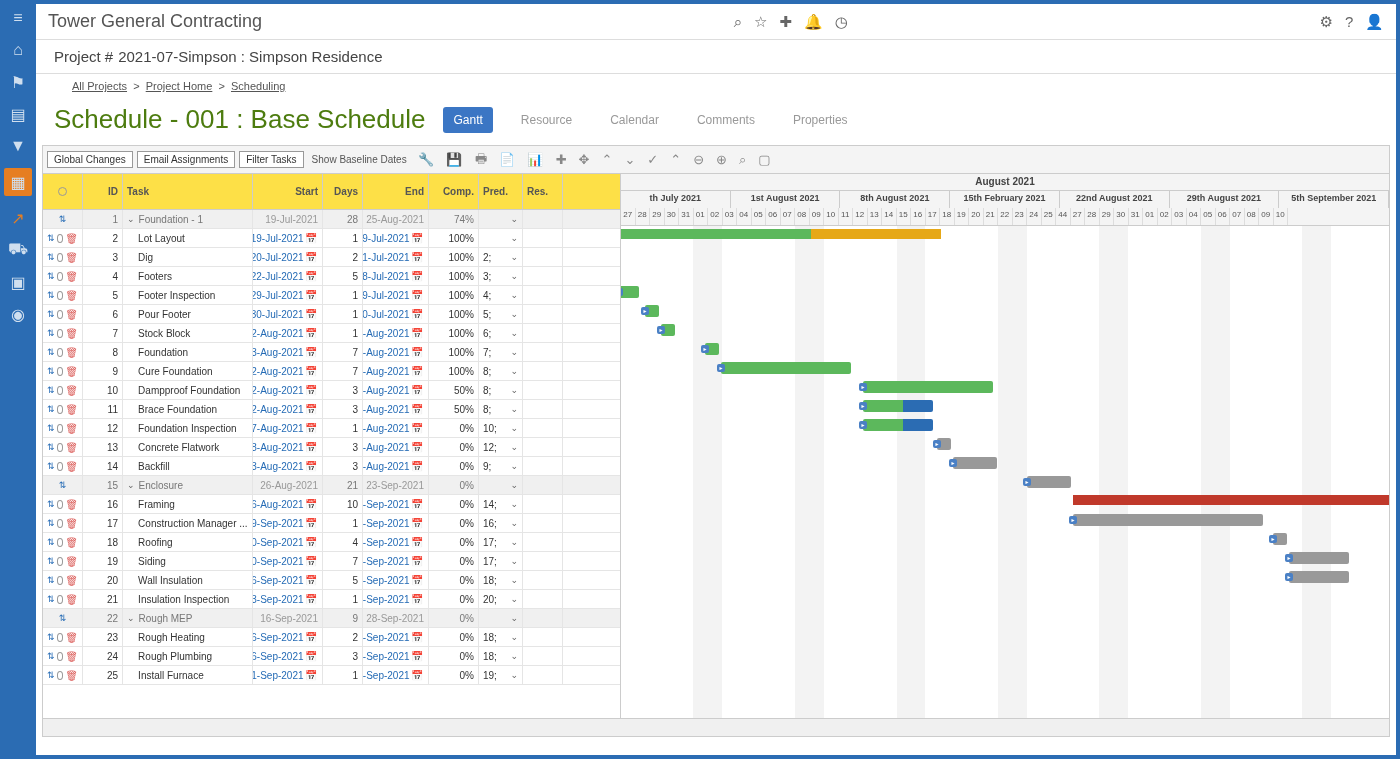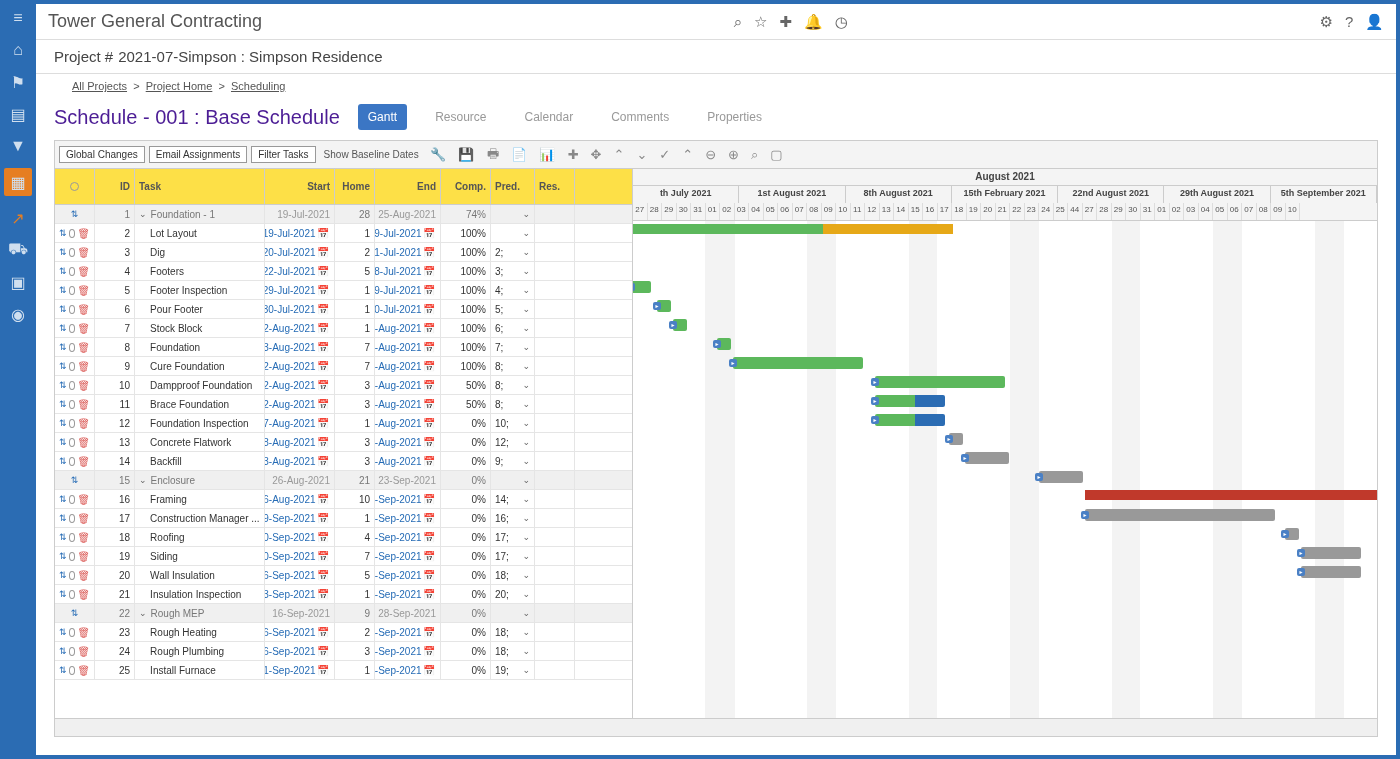--- a/index.html
+++ b/index.html
@@ -12,27 +12,27 @@
 .topbar{height:36px;display:flex;align-items:center;padding:0 12px;border-bottom:1px solid #ddd}
 .brand{font-size:18px;color:#555;font-weight:400}
 .top-center{margin-left:auto;margin-right:auto;display:flex;gap:12px;color:#666}
 .top-right{display:flex;gap:12px;color:#666}
 .top-center .ic,.top-right .ic{cursor:pointer;font-size:15px}
 .proj{padding:8px 18px;border-bottom:1px solid #ddd;font-size:15px;color:#444}
 .proj .label{display:inline-block;width:60px}
 .crumbs{padding:6px 36px;font-size:11px;color:#555}
 .crumbs a{color:#555;text-decoration:underline;cursor:pointer}
 .title-row{display:flex;align-items:center;padding:6px 18px;gap:18px}
-.title-row h1{font-size:20px;color:#4c1d95;font-weight:500}
+.title-row h1{font-size:26px;color:#4d7c0f;font-weight:500}
 .tabs{display:flex;gap:18px;font-size:12px;align-items:center}
 .tab{color:#999;cursor:pointer;padding:6px 10px;border-radius:3px}
 .tab.active{background:#3b76c4;color:#fff}
 .legend{margin-left:auto;display:flex;gap:10px;font-size:11px;color:#444;align-items:center}
 .legend .dot{width:14px;height:14px;border-radius:50%;display:inline-block;margin-right:4px;vertical-align:middle}
-.sched{flex:1;margin:4px 18px 18px;border:1px solid #ccc;display:flex;flex-direction:column;overflow:hidden}
+.sched{flex:1;margin:4px 6px 18px;border:1px solid #ccc;display:flex;flex-direction:column;overflow:hidden}
 .toolbar{height:28px;background:#f4f4f4;border-bottom:1px solid #ccc;display:flex;align-items:center;padding:0 4px;gap:4px;font-size:10px}
 .tbtn{background:#fff;border:1px solid #999;padding:2px 6px;cursor:pointer;color:#333;font-size:10px}
 .tlink{color:#555;cursor:pointer;padding:0 4px}
 .tic{color:#888;cursor:pointer;padding:0 4px;font-size:13px}
 .body{flex:1;display:flex;overflow:hidden}
 .grid{width:578px;border-right:1px solid #ccc;display:flex;flex-direction:column;overflow:hidden}
 .ghead{display:flex;height:36px;background:#fde047;border-bottom:1px solid #ccc;font-size:10px;color:#555;font-weight:bold}
 .ghead>div{border-right:1px solid #ccc;display:flex;align-items:center;padding:0 4px}
 .gbody{flex:1;overflow:auto}
 .grow{display:flex;height:19px;border-bottom:1px solid #e5e5e5;font-size:10px;color:#333;align-items:center}
@@ -148,21 +148,21 @@
 
       <div class="body">
         <div class="grid">
           <div class="ghead">
             <div class="col-act">
                 <span class="radio"></span>
               </div>
             <div class="col-id">ID</div>
             <div class="col-task">Task</div>
             <div class="col-start" style="color:#555">Start</div>
-            <div class="col-days">Home</div>
+            <div class="col-days">Days</div>
             <div class="col-end" style="color:#555">End</div>
             <div class="col-comp">Comp.</div>
             <div class="col-pred">Pred.</div>
             <div class="col-res">Res.</div>
           </div>
           <div class="gbody" id="gbody">
               <div class="grow parent">
                 <div class="col-act">
                   <span class="updown">⇅</span>
                 </div>

